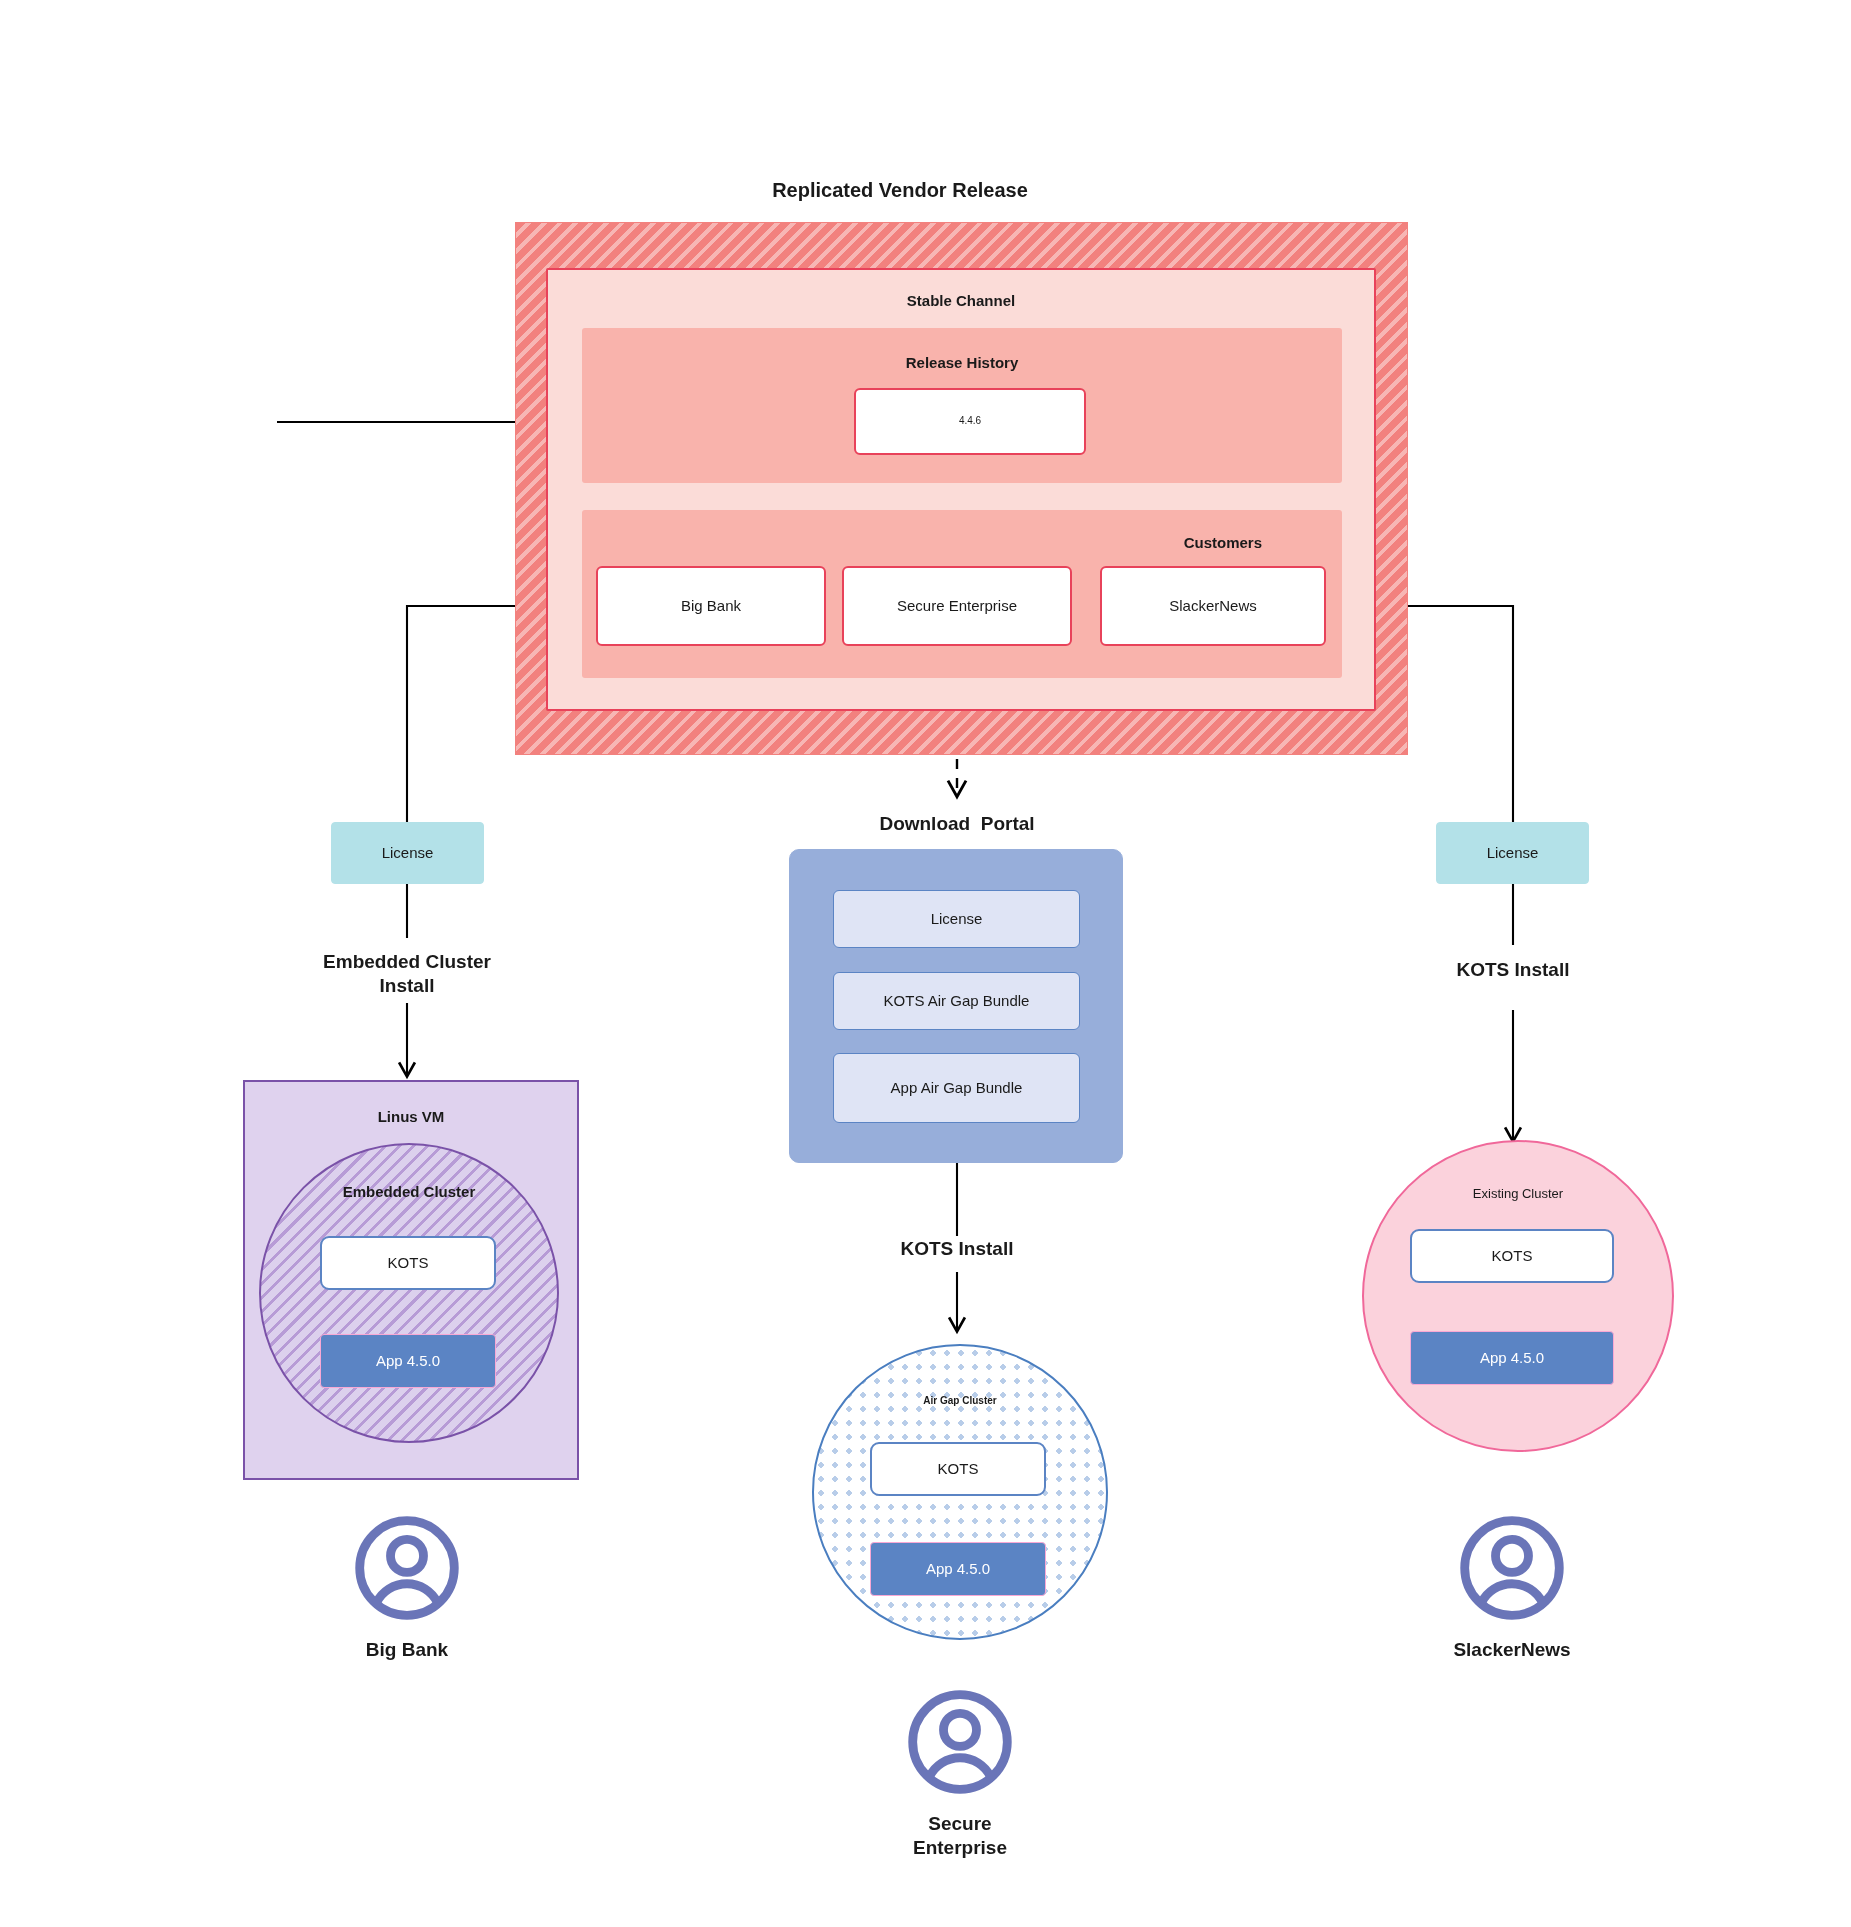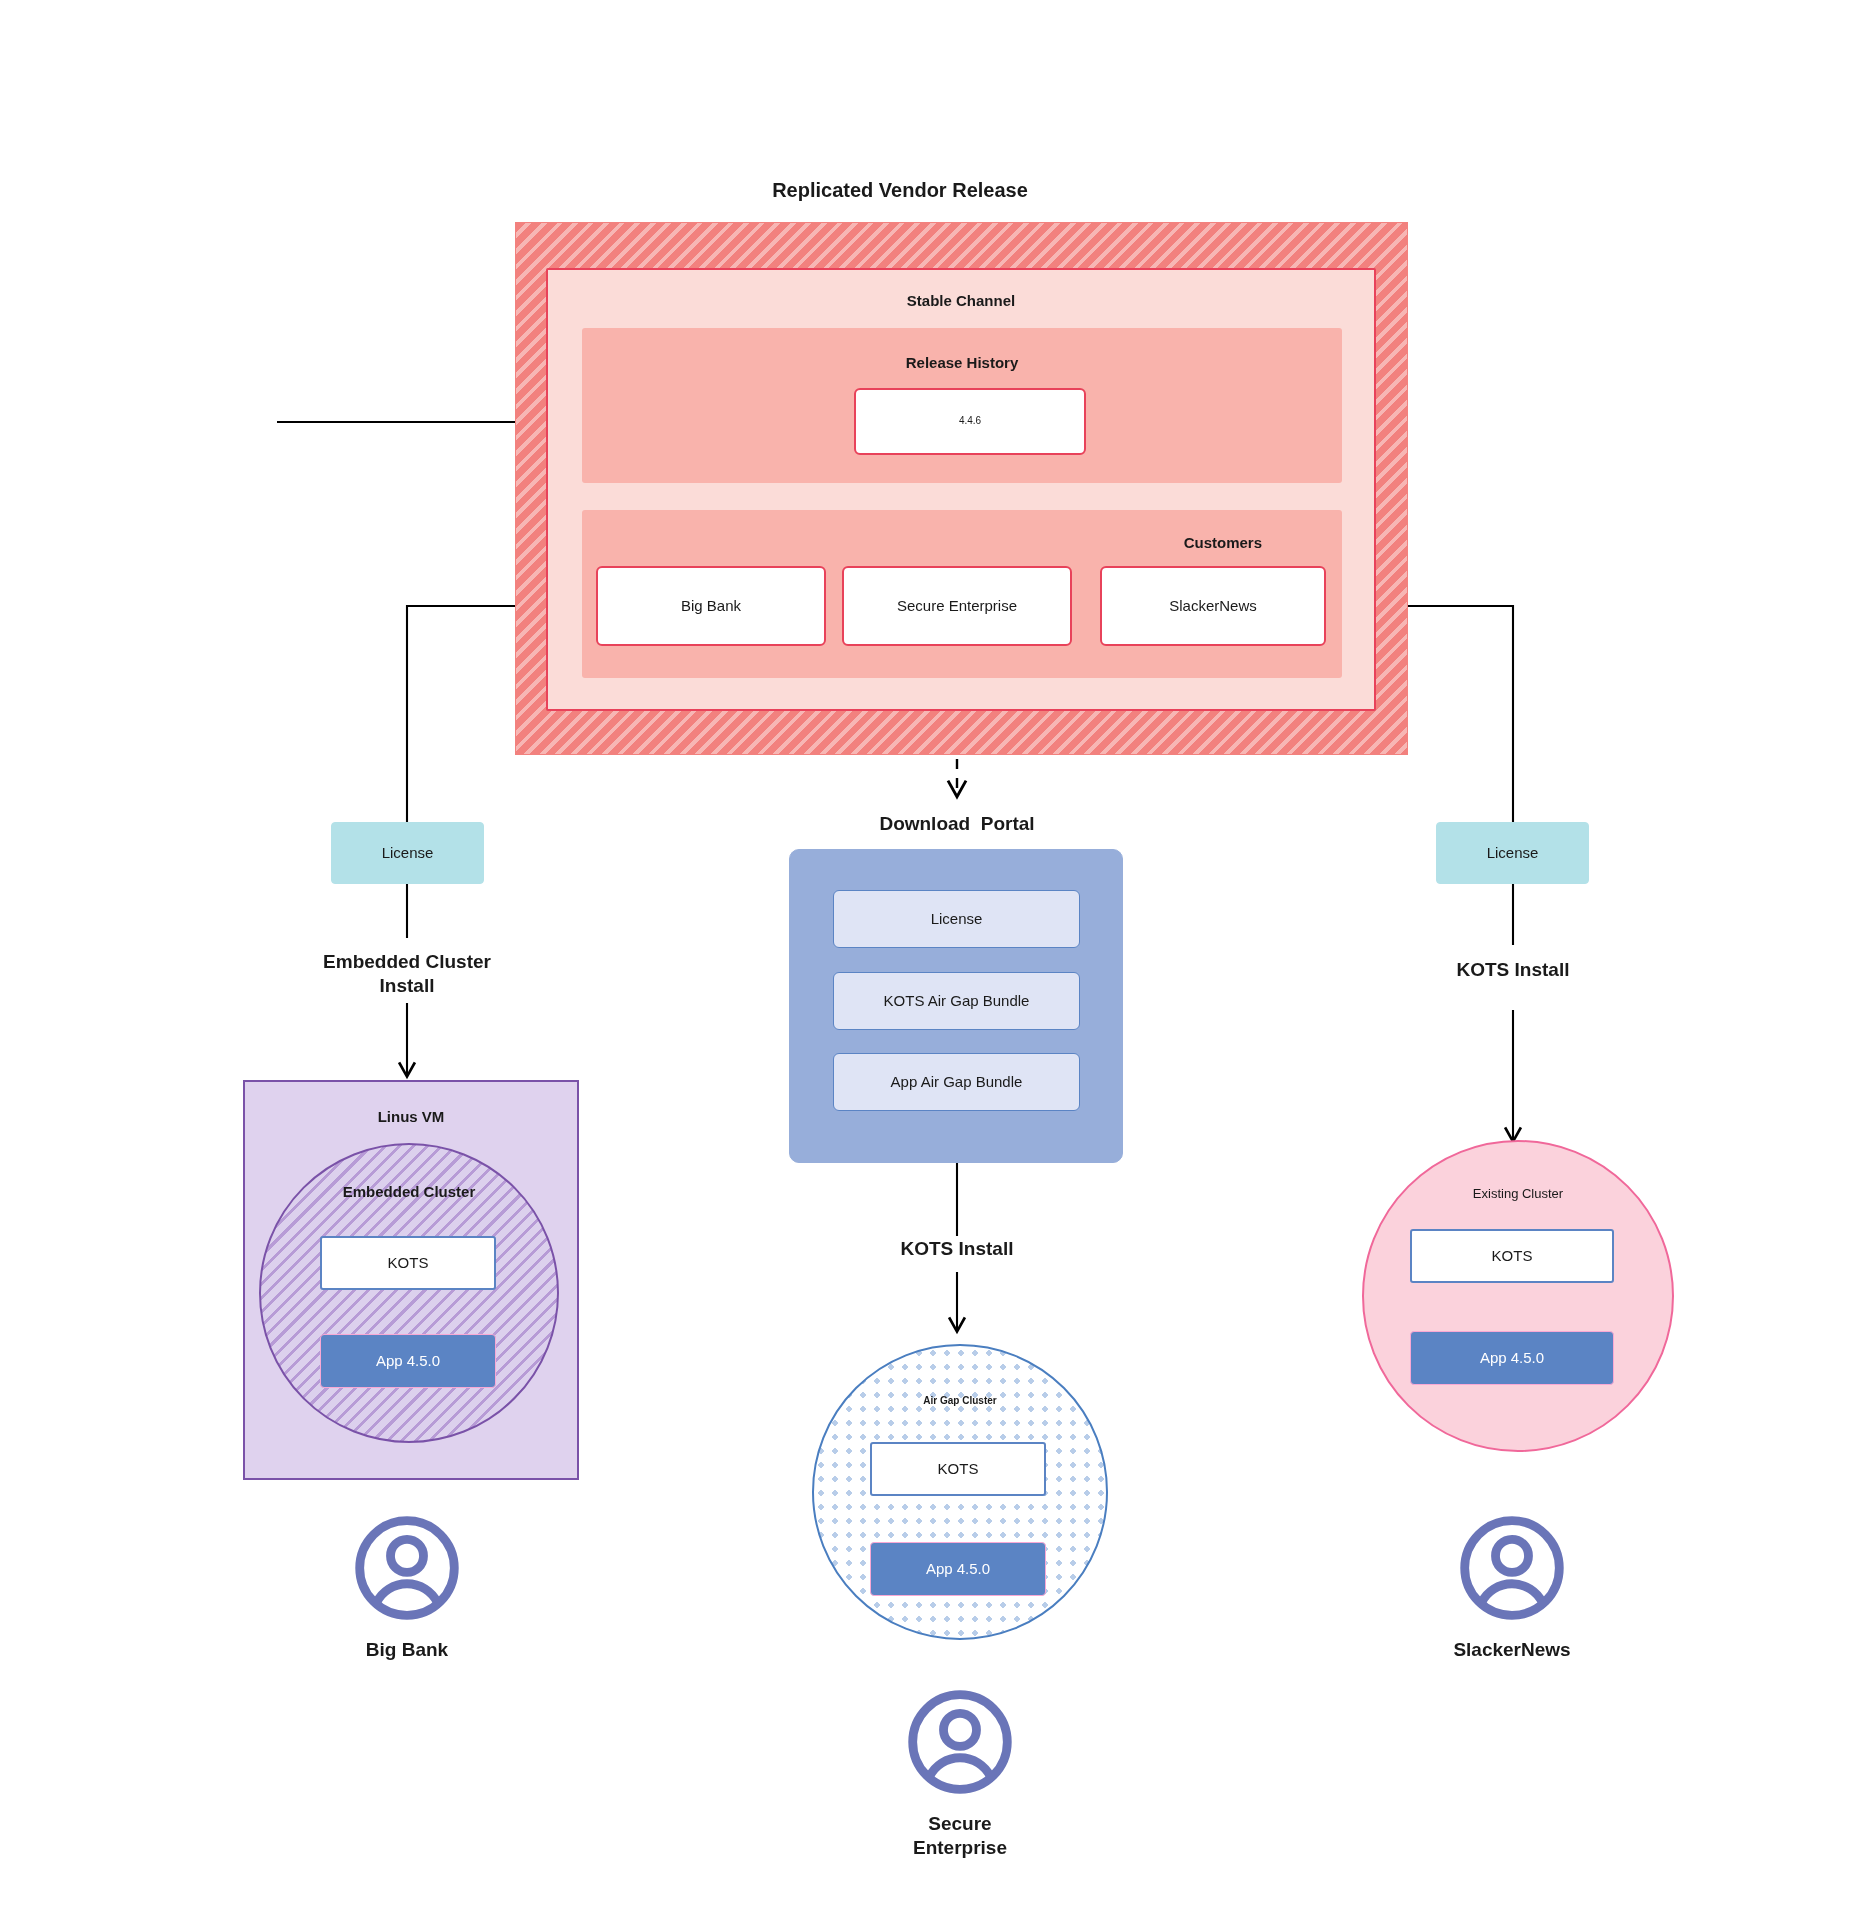--- a/index.html
+++ b/index.html
@@ -122,21 +122,21 @@
   .existing-circle{
     border-radius:50%;
     border:2px solid #f0689a;
     background:#fbd2dc;
   }
 
   
   .kots-chip{
     background:#ffffff;
     border:2px solid #5b84c4;
-    border-radius:3px;
+    border-radius:9px;
     color:#1a1a1a;
   }
   .app-chip{
     background:#5b84c4;
     border:1px solid #f9a8d4;
     border-radius:4px;
     color:#ffffff;
   }
 
   
@@ -212,21 +212,21 @@
 Install</div>
   <div class="lbl" style="left:807px;top:1237px;width:300px;font-size:19px;font-weight:700;">KOTS Install</div>
   <div class="lbl" style="left:1363px;top:958px;width:300px;font-size:19px;font-weight:700;">KOTS Install</div>
 
   <div class="lbl" style="left:807px;top:812px;width:300px;font-size:19px;font-weight:700;">Download  Portal</div>
 
   <div class="abs portal-box" style="left:789px;top:849px;width:334px;height:314px;"></div>
 
   <div class="abs portal-item ctr" style="left:833px;top:890px;width:247px;height:58px;font-size:15px;">License</div>
   <div class="abs portal-item ctr" style="left:833px;top:972px;width:247px;height:58px;font-size:15px;">KOTS Air Gap Bundle</div>
-  <div class="abs portal-item ctr" style="left:833px;top:1053px;width:247px;height:58px;font-size:15px;">App Air Gap Bundle</div>
+  <div class="abs portal-item ctr" style="left:833px;top:1053px;width:247px;height:70px;font-size:15px;">App Air Gap Bundle</div>
 
   <div class="abs vm-box" style="left:243px;top:1080px;width:336px;height:400px;"></div>
   <div class="lbl" style="left:261px;top:1107px;width:300px;font-size:15px;font-weight:600;">Linus VM</div>
 
   <div class="abs embedded-circle" style="left:259px;top:1143px;width:300px;height:300px;"></div>
   <div class="lbl" style="left:259px;top:1182px;width:300px;font-size:15px;font-weight:700;">Embedded Cluster</div>
 
   <div class="abs kots-chip ctr" style="left:320px;top:1236px;width:176px;height:54px;font-size:15px;">KOTS</div>
   <div class="abs app-chip ctr" style="left:320px;top:1334px;width:176px;height:54px;font-size:15px;">App 4.5.0</div>
 

